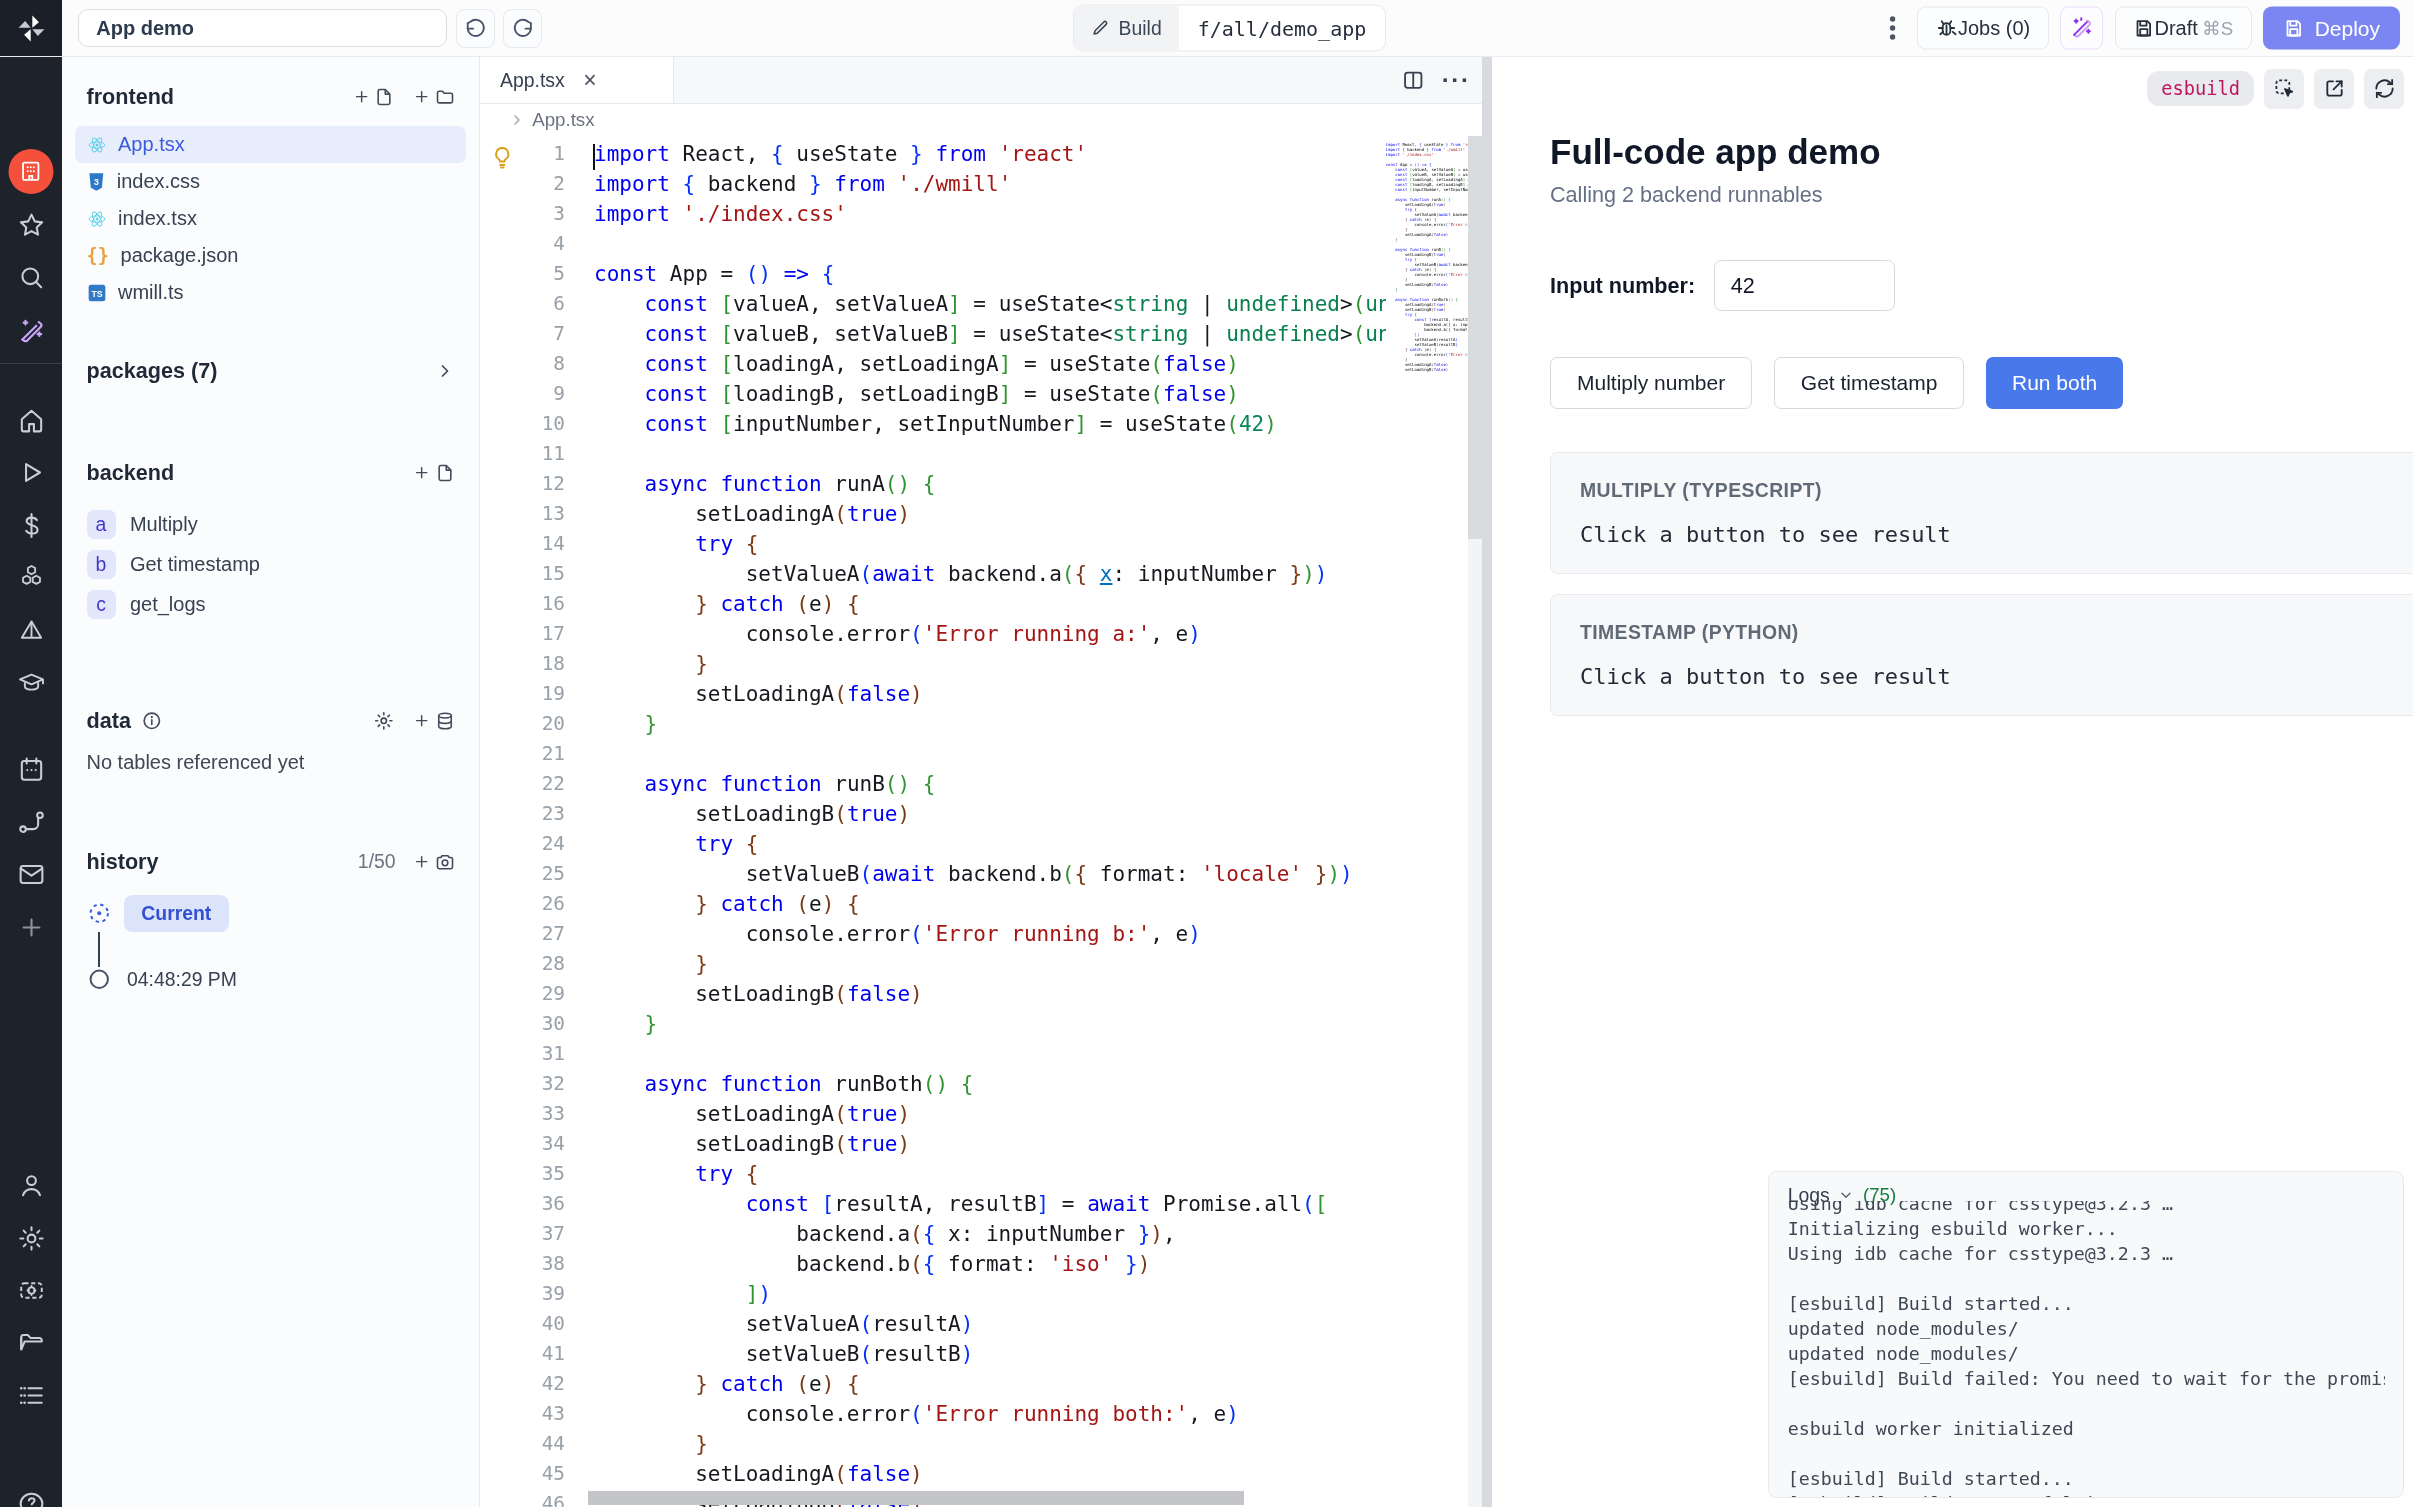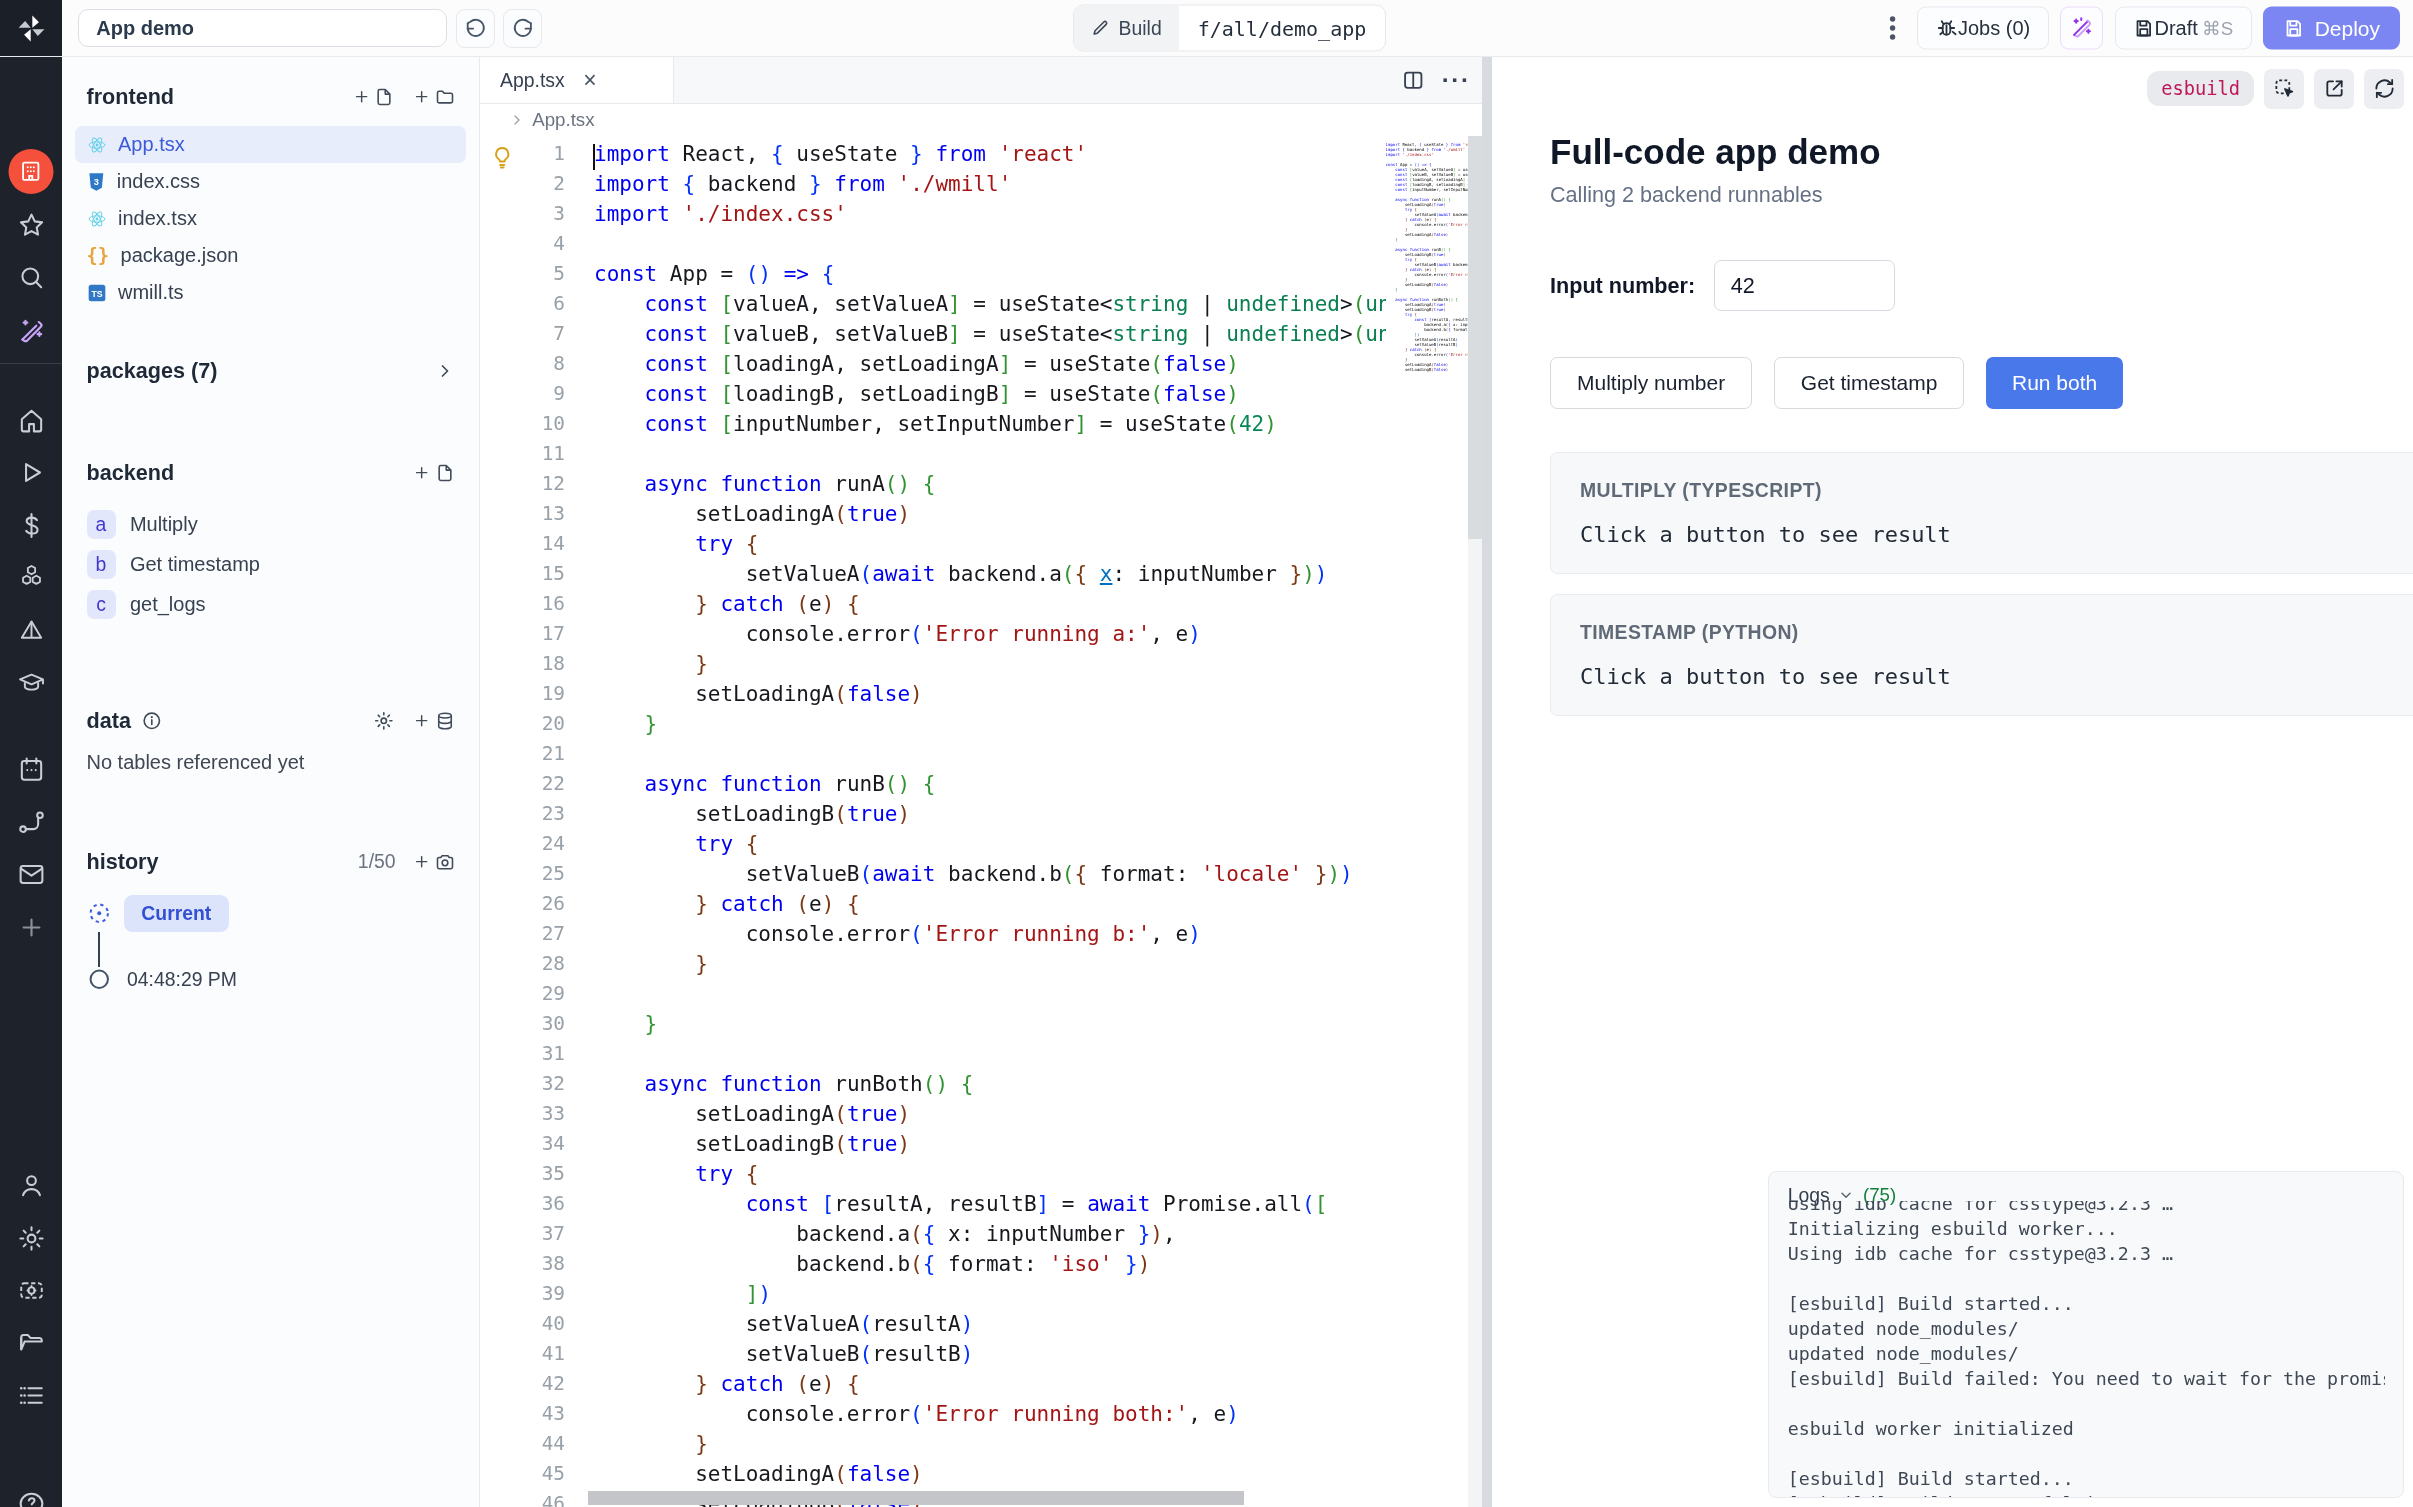--- a/index.html
+++ b/index.html
@@ -612,21 +612,21 @@
             <div class="cl"><span class="ln">19</span><span class="ct">        setLoadingA<span class="b-brown">(</span><span class="tok-kw">false</span><span class="b-brown">)</span></span></div>
             <div class="cl"><span class="ln">20</span><span class="ct">    <span class="b-green">}</span></span></div>
             <div class="cl"><span class="ln">21</span><span class="ct"> </span></div>
             <div class="cl"><span class="ln">22</span><span class="ct">    <span class="tok-kw">async</span> <span class="tok-kw">function</span> runB<span class="b-green">(</span><span class="b-green">)</span> <span class="b-green">{</span></span></div>
             <div class="cl"><span class="ln">23</span><span class="ct">        setLoadingB<span class="b-brown">(</span><span class="tok-kw">true</span><span class="b-brown">)</span></span></div>
             <div class="cl"><span class="ln">24</span><span class="ct">        <span class="tok-kw">try</span> <span class="b-brown">{</span></span></div>
             <div class="cl"><span class="ln">25</span><span class="ct">            setValueB<span class="b-blue">(</span><span class="tok-kw">await</span> backend.b<span class="b-green">(</span><span class="b-brown">{</span> format: <span class="tok-str">'locale'</span> <span class="b-brown">}</span><span class="b-green">)</span><span class="b-blue">)</span></span></div>
             <div class="cl"><span class="ln">26</span><span class="ct">        <span class="b-brown">}</span> <span class="tok-kw">catch</span> <span class="b-brown">(</span>e<span class="b-brown">)</span> <span class="b-brown">{</span></span></div>
             <div class="cl"><span class="ln">27</span><span class="ct">            console.error<span class="b-blue">(</span><span class="tok-str">'Error running b:'</span>, e<span class="b-blue">)</span></span></div>
             <div class="cl"><span class="ln">28</span><span class="ct">        <span class="b-brown">}</span></span></div>
-            <div class="cl"><span class="ln">29</span></div>
+            <div class="cl"><span class="ln">29</span><span class="ct">        setLoadingB<span class="b-brown">(</span><span class="tok-kw">false</span><span class="b-brown">)</span></span></div>
             <div class="cl"><span class="ln">30</span><span class="ct">    <span class="b-green">}</span></span></div>
             <div class="cl"><span class="ln">31</span><span class="ct"> </span></div>
             <div class="cl"><span class="ln">32</span><span class="ct">    <span class="tok-kw">async</span> <span class="tok-kw">function</span> runBoth<span class="b-green">(</span><span class="b-green">)</span> <span class="b-green">{</span></span></div>
             <div class="cl"><span class="ln">33</span><span class="ct">        setLoadingA<span class="b-brown">(</span><span class="tok-kw">true</span><span class="b-brown">)</span></span></div>
             <div class="cl"><span class="ln">34</span><span class="ct">        setLoadingB<span class="b-brown">(</span><span class="tok-kw">true</span><span class="b-brown">)</span></span></div>
             <div class="cl"><span class="ln">35</span><span class="ct">        <span class="tok-kw">try</span> <span class="b-brown">{</span></span></div>
             <div class="cl"><span class="ln">36</span><span class="ct">            <span class="tok-kw">const</span> <span class="b-blue">[</span>resultA, resultB<span class="b-blue">]</span> = <span class="tok-kw">await</span> Promise.all<span class="b-blue">(</span><span class="b-green">[</span></span></div>
             <div class="cl"><span class="ln">37</span><span class="ct">                backend.a<span class="b-brown">(</span><span class="b-blue">{</span> x: inputNumber <span class="b-blue">}</span><span class="b-brown">)</span>,</span></div>
             <div class="cl"><span class="ln">38</span><span class="ct">                backend.b<span class="b-brown">(</span><span class="b-blue">{</span> format: <span class="tok-str">'iso'</span> <span class="b-blue">}</span><span class="b-brown">)</span></span></div>
             <div class="cl"><span class="ln">39</span><span class="ct">            <span class="b-green">]</span><span class="b-blue">)</span></span></div>

